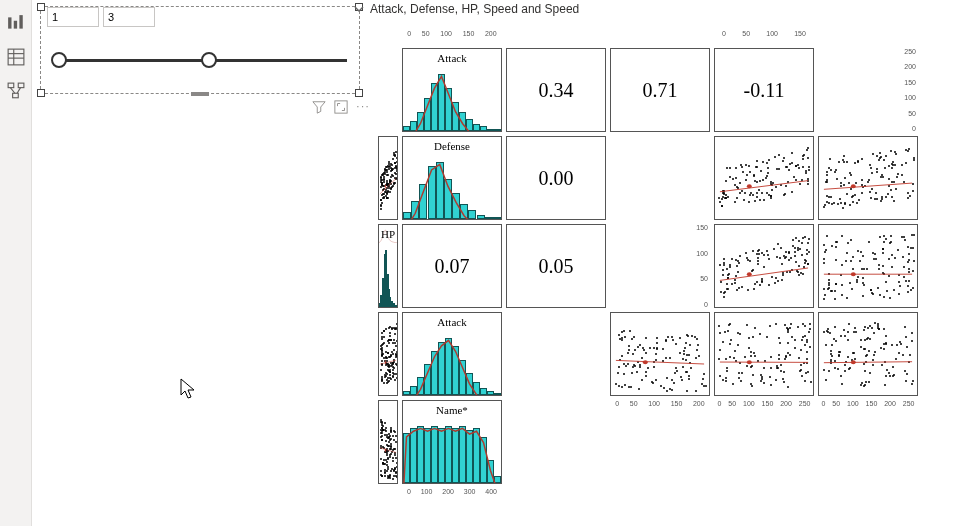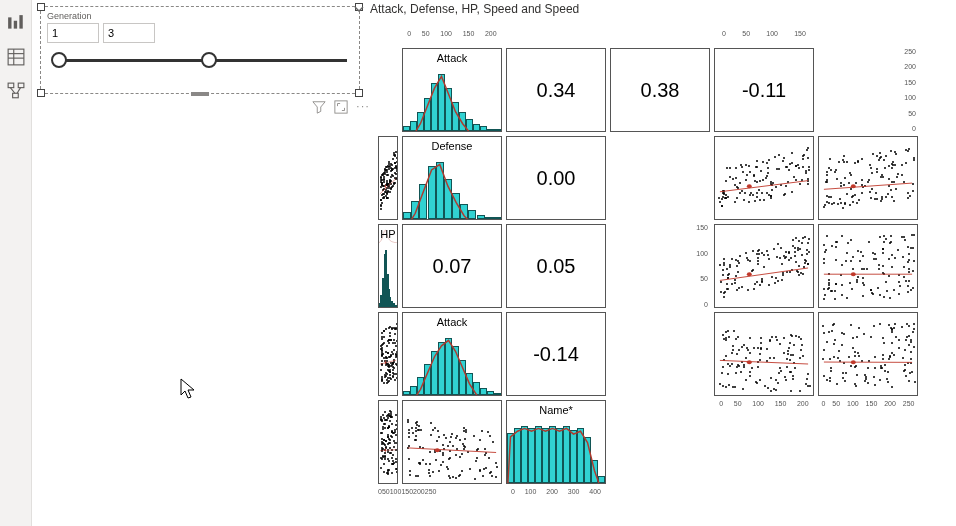--- a/index.html
+++ b/index.html
@@ -71,20 +71,21 @@
     display:grid;
     grid-template-columns: 20px repeat(5, 100px);
     grid-template-rows: 14px repeat(5, 84px) 14px;
     gap:4px;
   }
   .cell {
     border:1px solid #555;
     background:#fff;
     position:relative;
     overflow:hidden;
+    font-family:Liberation Serif, serif;
   }
   .corr-val {
     display:flex; align-items:center; justify-content:center;
     font-size:20px; color:#000;
   }
   .diag-label {
     position:absolute; top:3px; left:0; right:0; text-align:center;
     font-size:11px; color:#000; z-index:5;
   }
   .hist-bar { position:absolute; bottom:0; background:#31d2d2; border:1px solid #155; }
@@ -127,21 +128,20 @@
       <line x1="12" y1="5" x2="9" y2="10" stroke="currentColor"></line>
     </svg>
 </div>
 
 <div class="slicer-panel">
   <div class="slicer-corner tl"></div>
   <div class="slicer-corner tr"></div>
   <div class="slicer-corner bl"></div>
   <div class="slicer-corner br"></div>
   <div class="slicer-midhandle"></div>
-  <div class="slicer-header">Generation</div>
   <div class="slicer-inputs">
     <input type="text" value="1" style="">
     <input type="text" value="3" style="">
   </div>
   <div class="slider-track"></div>
   <div class="slider-thumb" style="left:10px"></div>
   <div class="slider-thumb" style="left:160px"></div>
 </div>
 
 <div class="visual-tools">
@@ -195,21 +195,21 @@
         <div class="hist-bar" style="left: 64.2857%; width: 7.14286%; height: 14.5833%;"></div>
         <div class="hist-bar" style="left: 71.4286%; width: 7.14286%; height: 8.75%;"></div>
         <div class="hist-bar" style="left: 78.5714%; width: 7.14286%; height: 5.83333%;"></div>
         <div class="hist-bar" style="left: 85.7143%; width: 7.14286%; height: 2.91667%;"></div>
         <div class="hist-bar" style="left: 92.8571%; width: 7.14286%; height: 2.91667%;"></div>
         <svg class="hist-curve" viewBox="0 0 100 100" preserveAspectRatio="none">
           <path d="M0,100 L3.5714285714285716,94 L10.714285714285715,88 L17.857142857142858,76 L25,58 L32.142857142857146,40 L39.285714285714285,28 L46.42857142857143,46 L53.57142857142858,64 L60.714285714285715,76 L67.85714285714286,85 L75,91 L82.14285714285715,94 L89.28571428571429,97 L96.42857142857143,97 L100,100" fill="none" stroke="#b03a2e" stroke-width="1.5"></path>
         </svg>
       </div>
       <div class="cell corr-val">0.34</div>
-      <div class="cell corr-val">0.38</div>
+      <div class="cell corr-val">0.71</div>
       <div class="cell corr-val">-0.11</div>
       <div class="yaxis-cell">
         <span>0</span>
         <span>50</span>
         <span>100</span>
         <span>150</span>
         <span>200</span>
         <span>250</span>
       </div>
       <div class="cell">
@@ -1027,21 +1027,20 @@
         <div class="hist-bar" style="left: 57.1429%; width: 7.14286%; height: 43.0769%;"></div>
         <div class="hist-bar" style="left: 64.2857%; width: 7.14286%; height: 26.9231%;"></div>
         <div class="hist-bar" style="left: 71.4286%; width: 7.14286%; height: 16.1538%;"></div>
         <div class="hist-bar" style="left: 78.5714%; width: 7.14286%; height: 8.07692%;"></div>
         <div class="hist-bar" style="left: 85.7143%; width: 7.14286%; height: 5.38462%;"></div>
         <div class="hist-bar" style="left: 92.8571%; width: 7.14286%; height: 2.69231%;"></div>
         <svg class="hist-curve" viewBox="0 0 100 100" preserveAspectRatio="none">
           <path d="M0,100 L3.5714285714285716,94.46153846153847 L10.714285714285715,88.92307692307692 L17.857142857142858,77.84615384615384 L25,61.23076923076923 L32.142857142857146,44.61538461538461 L39.285714285714285,33.53846153846153 L46.42857142857143,28 L53.57142857142858,39.07692307692308 L60.714285714285715,55.69230769230769 L67.85714285714286,72.3076923076923 L75,83.38461538461539 L82.14285714285715,91.6923076923077 L89.28571428571429,94.46153846153847 L96.42857142857143,97.23076923076923 L100,100" fill="none" stroke="#b03a2e" stroke-width="1.5"></path>
         </svg>
       </div>
-      <div class="cell corr-val">-0.14</div>
       <div class="yaxis-cell"></div>
       <div class="cell">
         <div class="scatter-dot" style="left: 55.8242%; bottom: 4%;"></div>
         <div class="scatter-dot" style="left: 45.0469%; bottom: 48.3904%;"></div>
         <div class="scatter-dot" style="left: 22.568%; bottom: 35.104%;"></div>
         <div class="scatter-dot" style="left: 17.3998%; bottom: 8.82792%;"></div>
         <div class="scatter-dot" style="left: 75.962%; bottom: 41.8394%;"></div>
         <div class="scatter-dot" style="left: 84.5263%; bottom: 69.8397%;"></div>
         <div class="scatter-dot" style="left: 30.3272%; bottom: 16.5623%;"></div>
         <div class="scatter-dot" style="left: 43.3401%; bottom: 56.1884%;"></div>

